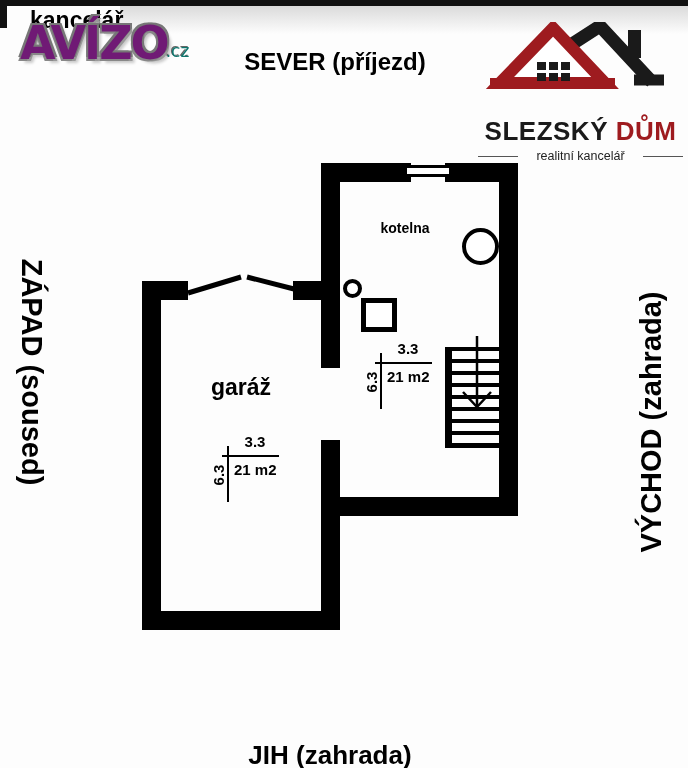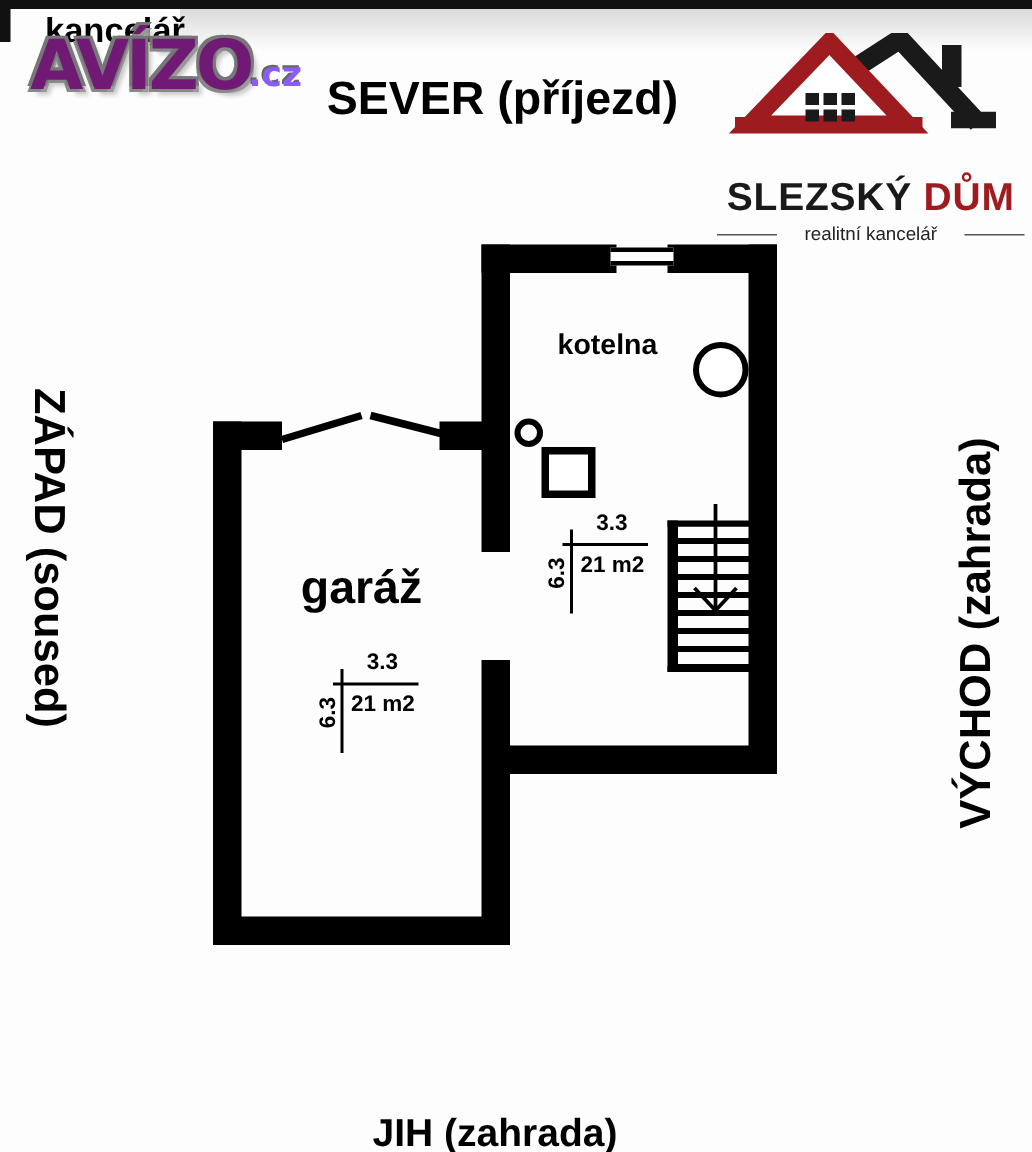--- a/index.html
+++ b/index.html
@@ -15,26 +15,26 @@
   .top-shade{left:120px;top:6px;width:568px;height:33px;
     background:linear-gradient(to bottom,rgba(190,190,190,.55),rgba(255,255,255,0) 85%);}
   
   .floor-label{left:30px;top:7px;font-size:23px;font-weight:bold;z-index:3;}
   .watermark{left:20px;top:16px;z-index:4;font-family:"DejaVu Sans",sans-serif;white-space:nowrap;}
   .wm-brand{
     font-size:46px;font-weight:bold;letter-spacing:-2px;color:#701a75;
     text-shadow:-2px -2px 0 #777,2px -2px 0 #777,-2px 2px 0 #888,2px 2px 0 #999,4px 4px 3px #c9c9c9;
   }
   .wm-tld{
-    font-size:23px;font-weight:bold;color:#8b5cf6;position:relative;top:-2px;left:-2px;
+    font-size:17px;font-weight:normal;color:#0f766e;position:relative;top:-2px;left:-2px;
     text-shadow:1px 1px 0 #fff,-1px -1px 0 #666;
   }
   
   .compass{font-weight:bold;text-align:center;z-index:2;}
-  .compass-n{left:175px;top:48px;width:320px;font-size:31px;}
+  .compass-n{left:175px;top:48px;width:320px;font-size:24px;}
   .compass-s{left:170px;top:740px;width:320px;font-size:26px;}
   .compass-w{left:-122px;top:352px;width:300px;height:40px;font-size:29px;
     transform:rotate(90deg);transform-origin:center;}
   .compass-e{left:485px;top:402px;width:340px;height:40px;font-size:29px;
     transform:rotate(-90deg);transform-origin:center;}
   
   .agency{left:478px;top:22px;width:205px;z-index:3;}
   .agency-name{margin-top:2px;text-align:center;font-size:26px;font-weight:600;letter-spacing:.5px;white-space:nowrap;}
   .agency-tagline{display:flex;align-items:center;gap:18px;margin-top:2px;color:#222;font-size:12.5px;}
   .agency-tagline .rule{flex:1;border-top:1.5px solid #555;}
@@ -42,22 +42,22 @@
   .window-sym{left:407px;top:165px;width:42px;height:12px;background:#fff;
     border-top:3px solid #000;border-bottom:3px solid #000;box-sizing:border-box;}
   .stairs{left:445px;top:347px;width:57px;height:101px;box-sizing:border-box;
     border-left:7px solid #000;border-top:4px solid #000;border-bottom:4px solid #000;
     background:repeating-linear-gradient(to bottom,transparent 0,transparent 8px,#000 8px,#000 12px);}
   .circle{position:absolute;border-radius:50%;border:4px solid #000;background:#fff;box-sizing:border-box;}
   .boiler{left:462px;top:228px;width:37px;height:37px;}
   .drain{left:343px;top:279px;width:19px;height:19px;}
   .equip-square{left:361px;top:298px;width:36px;height:34px;border:5px solid #000;background:#fff;box-sizing:border-box;}
   .room-label{position:absolute;font-weight:bold;text-align:center;}
-  .label-kotelna{left:350px;top:220px;width:110px;font-size:19px;}
-  .label-garaz{left:196px;top:374px;width:90px;font-size:31px;}
+  .label-kotelna{left:350px;top:220px;width:110px;font-size:14px;}
+  .label-garaz{left:196px;top:374px;width:90px;font-size:23px;}
   
   .dim{position:absolute;width:78px;height:74px;font-weight:bold;font-size:15px;}
   .dim .h{position:absolute;left:10px;top:20px;width:57px;height:2px;background:#000;}
   .dim .v{position:absolute;left:15px;top:11px;width:2px;height:56px;background:#000;}
   .dim .w{position:absolute;left:19px;top:-2px;width:48px;text-align:center;}
   .dim .d{position:absolute;left:-12px;top:31px;width:38px;height:18px;text-align:center;
     transform:rotate(-90deg);transform-origin:center;}
   .dim .a{position:absolute;left:22px;top:26px;white-space:nowrap;text-align:center;}
   svg{display:block;}
   .overlay-svg{position:absolute;left:0;top:0;pointer-events:none;}

